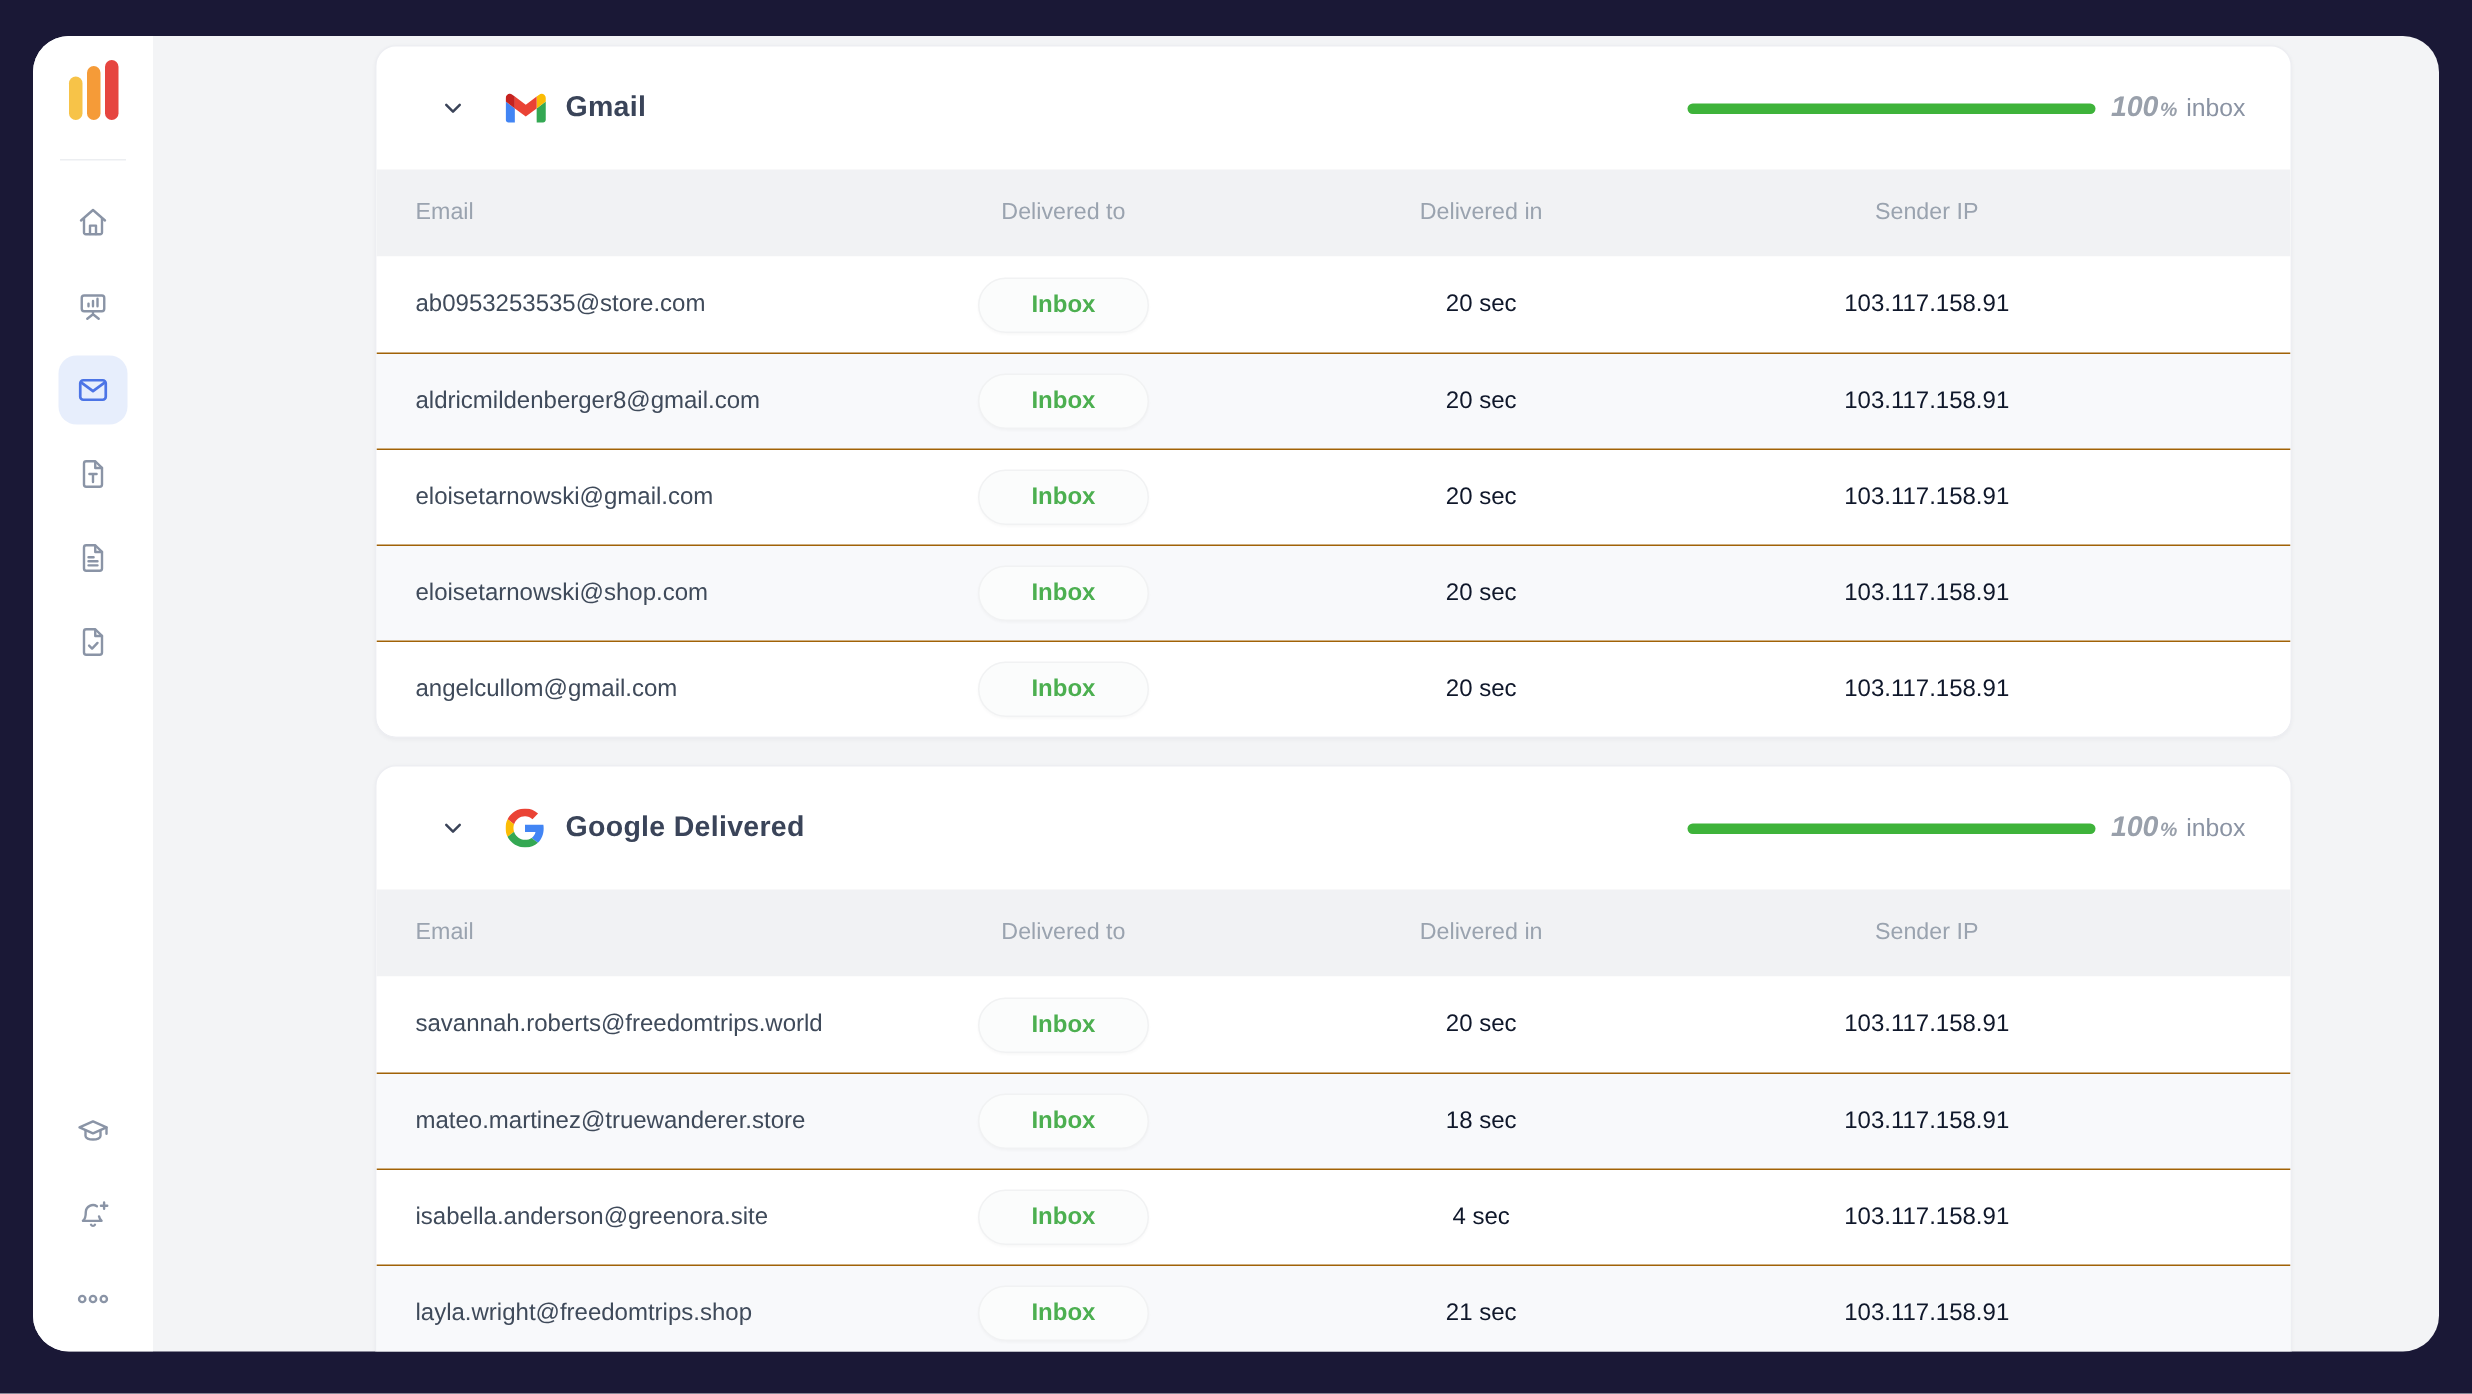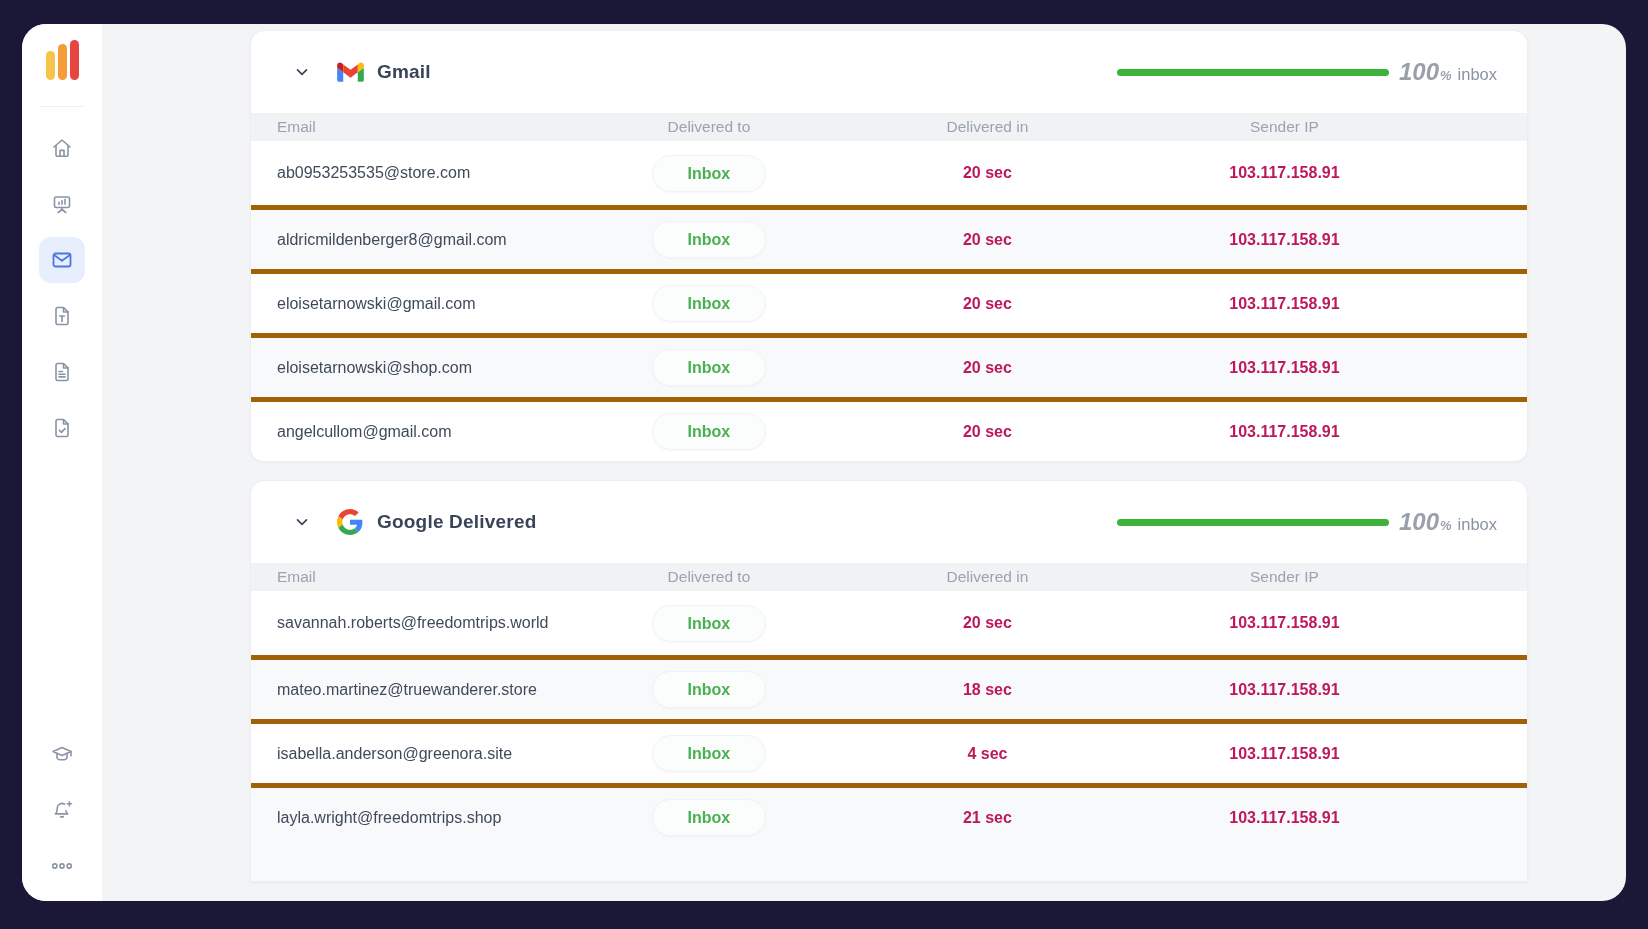--- a/index.html
+++ b/index.html
@@ -48,34 +48,34 @@
   .card-head { height:82px; display:flex; align-items:center; padding:0 30px 0 40px; }
   .chev-btn { background:none; border:none; cursor:pointer; width:22px; height:22px;
     display:flex; align-items:center; justify-content:center; margin-right:24px; }
   .chev-btn svg { width:18px; height:18px; stroke:#3A4358; stroke-width:2.2;
     fill:none; stroke-linecap:round; stroke-linejoin:round; }
   .provider-logo { width:27px; height:27px; margin-right:13px; display:flex; align-items:center; }
   .card-title { font-size:19px; font-weight:600; color:#3A4459; letter-spacing:.2px; }
   .head-right { margin-left:auto; display:flex; align-items:center; gap:10px; }
   .pbar { width:272px; height:7px; border-radius:4px; background:var(--green, #3EB33A); }
   .pct { display:flex; align-items:baseline; white-space:nowrap; }
-  .pct-num { font-size:24px; font-weight:700; font-style:italic; color:#99A0AB; }
+  .pct-num { font-size:19px; font-weight:700; font-style:italic; color:#99A0AB; }
   .pct-sign { font-size:13px; font-weight:700; font-style:italic; color:#99A0AB; margin-left:1px; }
   .pct-label { font-size:16.5px; color:#8A93A3; margin-left:6px; }
   
   .tgrid { display:grid; grid-template-columns:26% 22% 23% 25%; padding-right:3%; }
-  .thead { background:#F1F2F4; height:28px; align-items:center; }
+  .thead { background:#F1F2F4; height:58px; align-items:center; }
   .th { font-size:15.5px; color:#9AA3AF; }
   .th.email, .td.email { text-align:left; padding-left:26px; }
   .th.center, .td.center { text-align:center; }
   .trow { height:64px; align-items:center; background:#FFFFFF; }
-  .trow + .trow { border-top:5px solid #a16207; }
+  .trow + .trow { border-top:1px solid #a16207; }
   .trow:nth-child(even) { background:#F8F9FB; }
   .td { font-size:16px; color:#3F4A5A; }
-  .td.time, .td.ip { font-weight:700; color:#be185d; }
+  .td.time, .td.ip { font-weight:400; color:#0f172a; }
   .badge {
     display:inline-block; width:114px; height:37px; line-height:35px;
     border-radius:19px; background:#FBFCFC; border:1px solid #F1F2F3;
     box-shadow:0 1px 2px rgba(0,0,0,.03);
     color:var(--badge, #4CAF50); font-size:16px; font-weight:600; text-align:center;
   }
   .card2-filler { height:34px; background:#F8F9FB; }
 </style>
 </head>
 <body style="--frame: #1A1836; --green: #3EB33A; --badge: #4CAF50; --active: #4C74E6;">

